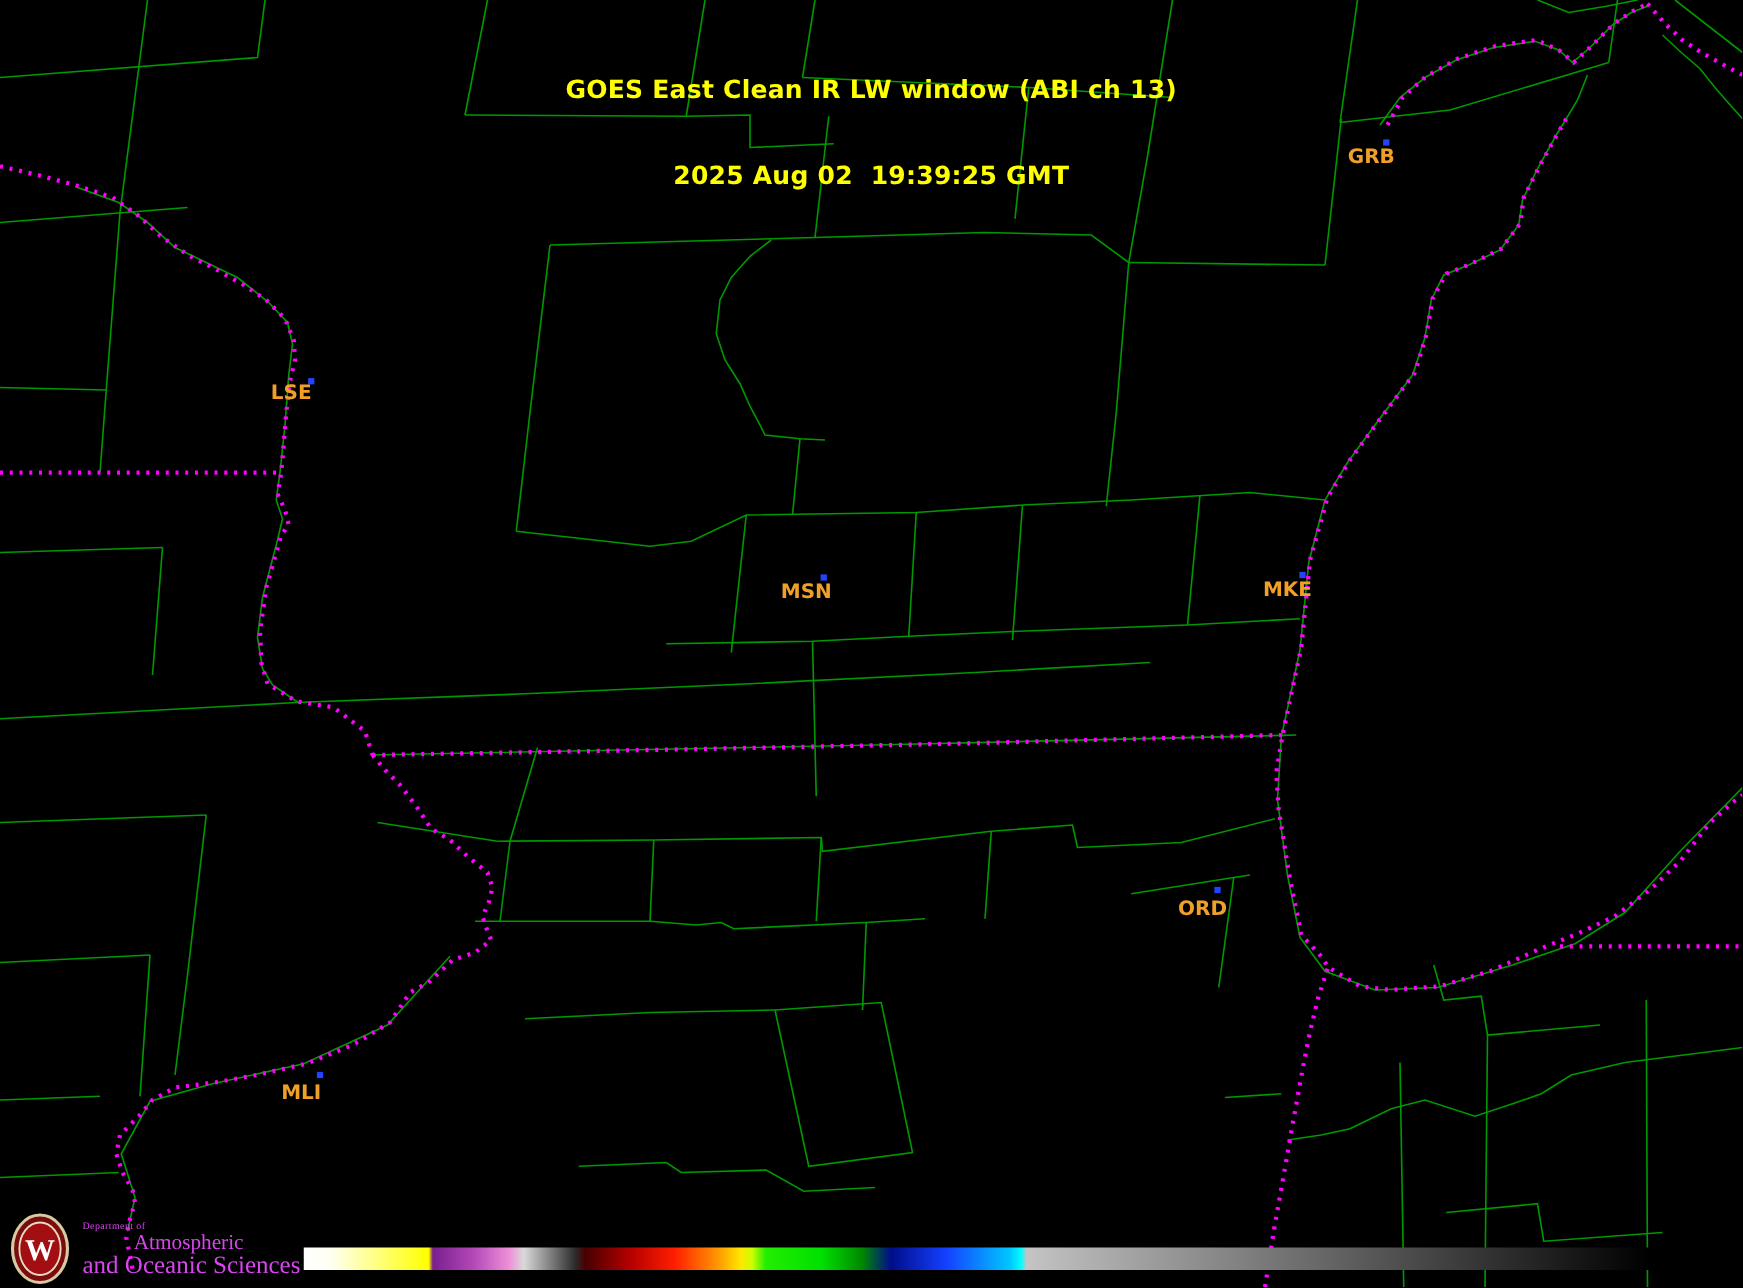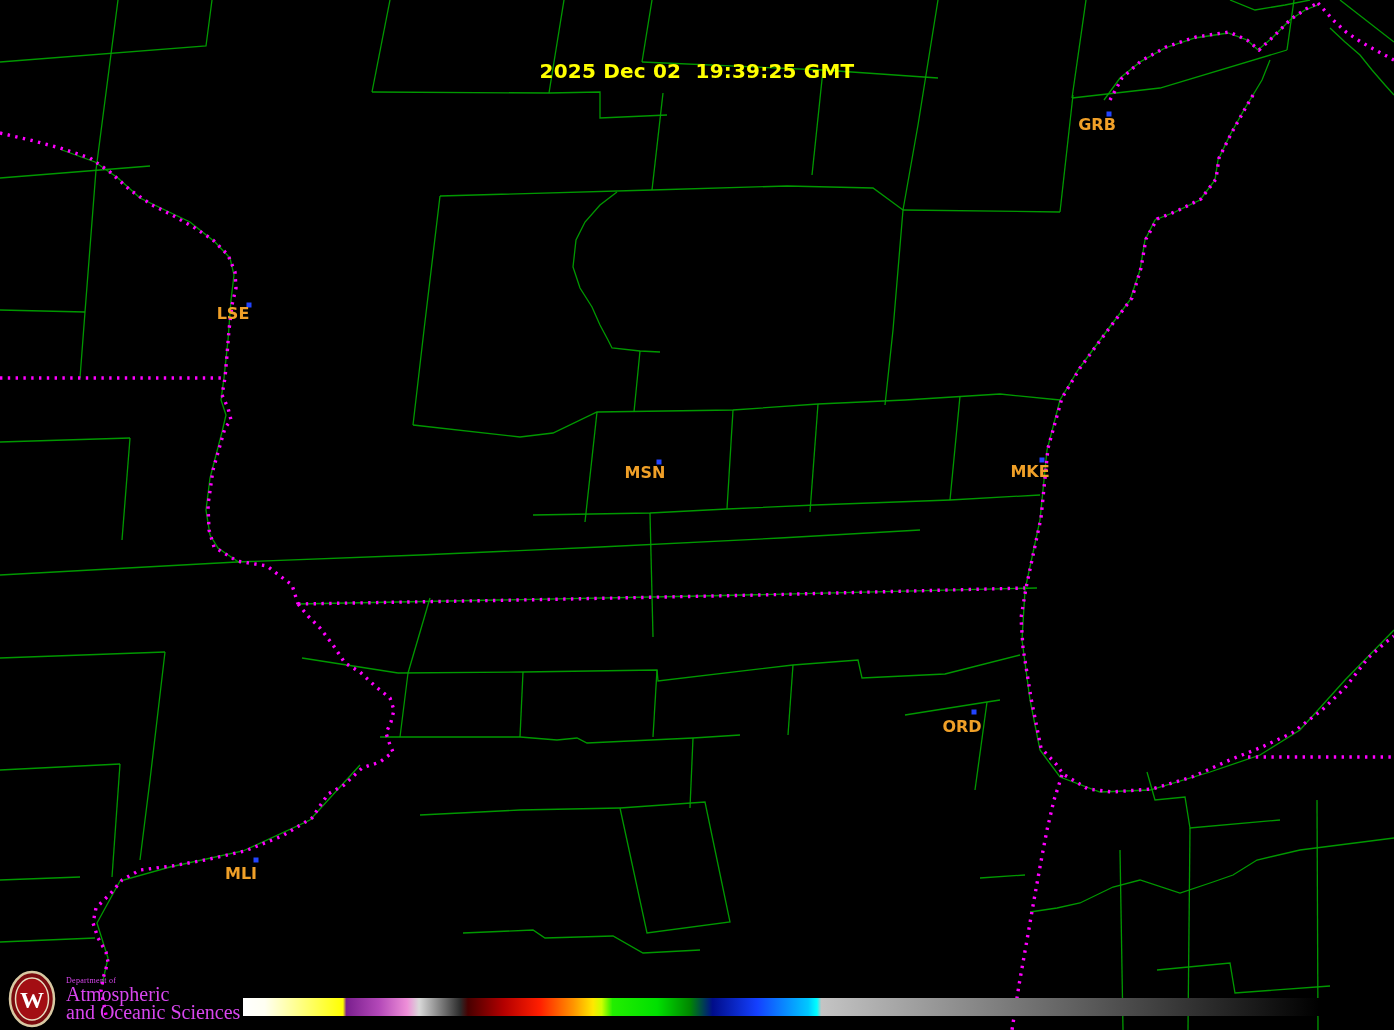--- a/index.html
+++ b/index.html
@@ -14,21 +14,21 @@
     white-space:pre;letter-spacing:0.2px;pointer-events:none;
   }
   .colorbar{
     position:absolute;left:243px;top:998px;width:1087px;height:18px;
   }
   .logo{
     position:absolute;left:8px;top:970px;display:flex;align-items:center;
   }
   .logo-text{margin-left:10px;color:#d946ef;font-family:"Liberation Serif",serif;}
   .logo-text .dept{font-size:8px;line-height:9px;letter-spacing:0.3px;}
-  .logo-text .l1{font-size:20px;line-height:18px;}
+  .logo-text .l1{font-size:17px;line-height:18px;margin-left:41px;}
   .logo-text .l2{font-size:20px;line-height:19px;}
   .crest-letter{
     font-family:"Liberation Serif",serif;font-weight:bold;
   }
 </style>
 </head>
 <body>
 
 <div class="stage">
 
@@ -126,21 +126,22 @@
         <rect x="1039.5" y="457.5" width="5" height="5" fill="#2244ff"></rect>
         <text x="1030" y="477" text-anchor="middle" fill="#f0a028" font-size="16" font-family="&quot;DejaVu Sans&quot;, sans-serif" font-weight="bold">MKE</text>
         <rect x="971.5" y="709.5" width="5" height="5" fill="#2244ff"></rect>
         <text x="962" y="732" text-anchor="middle" fill="#f0a028" font-size="16" font-family="&quot;DejaVu Sans&quot;, sans-serif" font-weight="bold">ORD</text>
         <rect x="253.5" y="857.5" width="5" height="5" fill="#2244ff"></rect>
         <text x="241" y="879" text-anchor="middle" fill="#f0a028" font-size="16" font-family="&quot;DejaVu Sans&quot;, sans-serif" font-weight="bold">MLI</text>
       </g>
   </svg>
 
   <div class="title-block">
-    <div>2025 Dec 02  19:39:25 GMT</div>
+    <div>GOES East Clean IR LW window (ABI ch 13)</div>
+    <div>2025 Aug 02  19:39:25 GMT</div>
   </div>
 
   <div class="colorbar" id="colorbar" style="background: linear-gradient(to right, rgb(255, 255, 255) 0%, rgb(255, 255, 242) 2%, rgb(255, 255, 0) 9.2%, rgb(122, 31, 142) 9.5%, rgb(179, 72, 184) 12.5%, rgb(238, 143, 216) 15.1%, rgb(217, 217, 217) 16.2%, rgb(43, 43, 43) 20%, rgb(72, 0, 0) 20.7%, rgb(180, 0, 0) 24%, rgb(255, 30, 0) 27.3%, rgb(255, 149, 0) 30.4%, rgb(255, 232, 0) 32.2%, rgb(204, 255, 0) 33%, rgb(34, 238, 0) 34%, rgb(0, 224, 0) 38.1%, rgb(0, 136, 0) 41.1%, rgb(0, 13, 138) 43.2%, rgb(20, 64, 255) 47.3%, rgb(0, 200, 255) 52%, rgb(0, 255, 255) 52.8%, rgb(196, 196, 196) 53.2%, rgb(0, 0, 0) 99%, rgb(0, 0, 0) 100%);"></div>
 
   <div class="logo">
     <svg width="48" height="58" viewBox="0 0 48 58">
       <ellipse cx="24" cy="29" rx="22" ry="27" fill="#7a0b0f" stroke="#d8c9a3" stroke-width="2.5"></ellipse>
       <ellipse cx="24" cy="29" rx="16.5" ry="21" fill="#a30e13" stroke="#e8dcc0" stroke-width="1.5"></ellipse>
       <text x="24" y="38" text-anchor="middle" font-size="24" fill="#ffffff" class="crest-letter">W</text>
     </svg>

